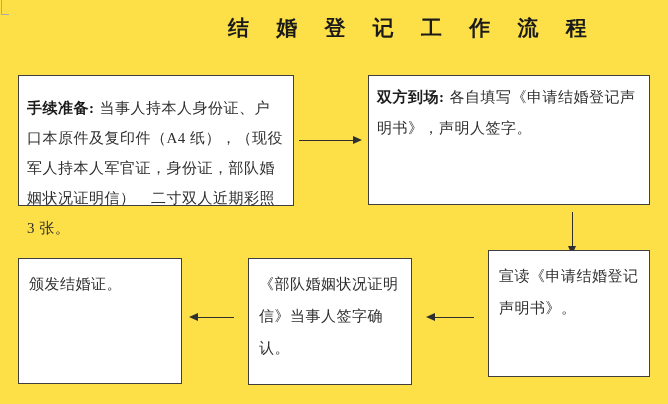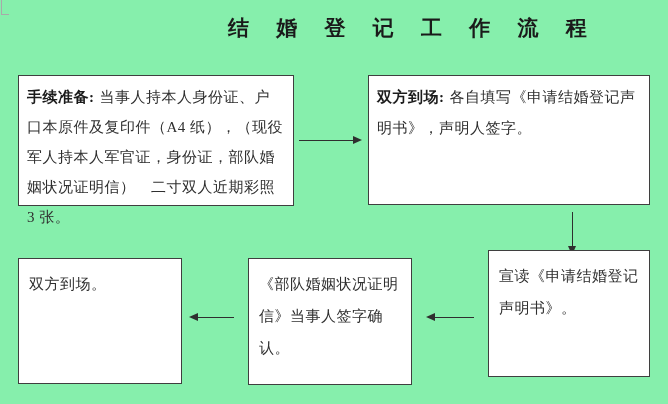--- a/index.html
+++ b/index.html
@@ -4,21 +4,21 @@
 <style>
   html, body {
     margin: 0;
     padding: 0;
     background: #ffffff;
   }
   .canvas {
     position: relative;
     width: 668px;
     height: 404px;
-    background: #86efac;
+    background: #fde047;
     font-family: "Liberation Serif", "DejaVu Serif", serif;
     overflow: hidden;
   }
   
   .corner-artifact {
     position: absolute;
     left: 1px;
     top: 0;
     width: 7px;
     height: 14px;
@@ -49,21 +49,21 @@
     margin: 0;
   }
   .bold-label {
     font-weight: bold;
     color: #1c1c1c;
     margin-right: 5px;
   }
   .box-step1 {
     left: 18px; top: 75px;
     width: 276px; height: 131px;
-    padding: 6px 8px;
+    padding: 17px 8px;
     line-height: 30px;
   }
   .box-step2 {
     left: 368px; top: 75px;
     width: 282px; height: 130px;
     padding: 6px 8px;
     line-height: 31px;
     text-align: center;
   }
   .box-step2 p { text-align: left; }
@@ -155,16 +155,16 @@
   <div class="arrow-line a3-line"></div>
 
   <div class="box box-step4">
     <p>《部队婚姻状况证明信》当事人签字确认。</p>
   </div>
 
   <div class="arrow-head a4-head"></div>
   <div class="arrow-line a4-line"></div>
 
   <div class="box box-step5">
-    <p>双方到场。</p>
+    <p>颁发结婚证。</p>
   </div>
 
 </div>
 
 </body></html>

